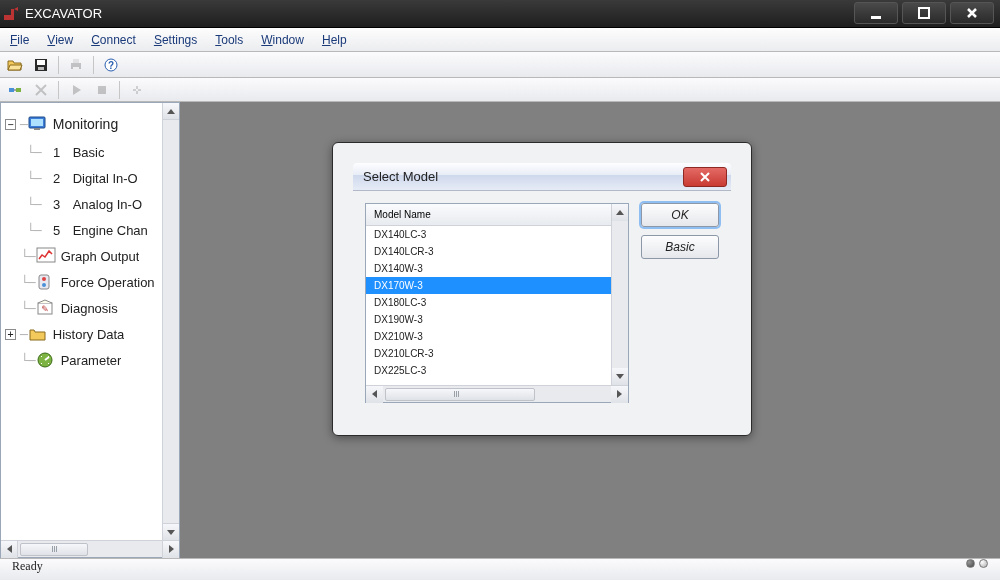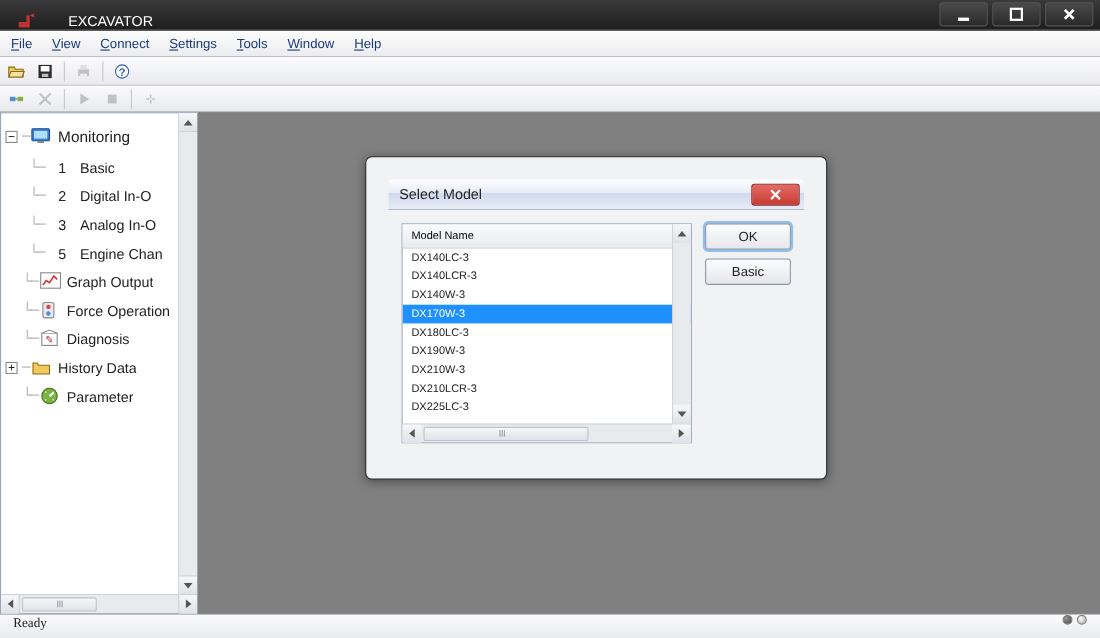--- a/index.html
+++ b/index.html
@@ -1,19 +1,19 @@
 <!DOCTYPE html>
 <html><head>
 <meta charset="utf-8">
 <style>
   * { box-sizing: border-box; }
   html, body { margin: 0; padding: 0; width: 1000px; height: 580px; font-family: "Segoe UI", Tahoma, sans-serif; font-size: 12px; overflow: hidden; background: #fff; }
 
   
-  .titlebar { height: 28px; background: linear-gradient(#3a3a3a, #1e1e1e); display: flex; align-items: flex-end; color: #fff; padding-left: 16px; border-bottom: 1px solid #000; gap: 24px; }
+  .titlebar { height: 28px; background: linear-gradient(#3a3a3a, #1e1e1e); display: flex; align-items: center; color: #fff; padding-left: 3px; border-bottom: 1px solid #000; }
   .titlebar .app-icon { width: 16px; height: 16px; margin-right: 6px; display: inline-flex; }
   .titlebar .title-text { font-size: 13px; flex: 1; }
   .win-controls { display: flex; height: 100%; }
   .win-btn { width: 44px; height: 22px; margin-top: 2px; margin-right: 4px; display: flex; align-items: center; justify-content: center; color: #fff; border: 1px solid #555; border-radius: 3px; background: linear-gradient(#4a4a4a,#2a2a2a); }
   .win-btn.close { margin-right: 6px; }
   .win-btn svg { display:block; }
 
   
   .menubar { height: 24px; background: linear-gradient(#fdfdfd, #ebecef); border-bottom: 1px solid #b8b8b8; display: flex; align-items: center; padding-left: 2px; gap: 2px; }
   .menu-item { padding: 3px 8px; color: #1a3a7a; border-radius: 3px; }
@@ -64,21 +64,21 @@
   .listbox .vscroll { position:absolute; right:0; top:0; width:17px; bottom:17px; background:#e9eaee; border-left:1px solid #cfd3d9;}
   .listbox .vscroll .up,.listbox .vscroll .down{height:17px;display:flex;align-items:center;justify-content:center;background:linear-gradient(#f6f7fa,#dfe2e7);color:#555;}
   .listbox .vscroll .down{position:absolute;bottom:0;left:0;right:0;}
   .listbox .hscroll { position:absolute; left:0; right:0; bottom:0; height:17px; background:#e9eaee; border-top:1px solid #cfd3d9; display:flex; align-items:center;}
   .listbox .hscroll .left,.listbox .hscroll .right{width:17px;height:17px;display:flex;align-items:center;justify-content:center;background:linear-gradient(#f6f7fa,#dfe2e7);color:#555;}
   .listbox .hscroll .right{margin-left:auto;}
   .listbox .hscroll .thumb{width:150px;height:13px;margin-left:2px;background:linear-gradient(#f6f7fa,#dfe2e7);border:1px solid #bfc3c9;border-radius:2px;display:flex;align-items:center;justify-content:center;}
   .listbox .hscroll .thumb .grip{width:12px;height:6px;display:flex;gap:1px;}
   .listbox .hscroll .thumb .grip span{width:1px;background:#9aa0a8;}
   .dialog-buttons { width: 78px; display:flex; flex-direction:column; gap: 8px; }
-  .dlg-btn { height: 24px; background: linear-gradient(#fdfdfe,#e5e7eb); border:1px solid #8c97a8; border-radius: 3px; display:flex; align-items:center; justify-content:center; font-size:12px; color:#222;}
+  .dlg-btn { height: 24px; background: linear-gradient(#fdfdfe,#e5e7eb); border:1px solid #8c97a8; border-radius: 3px; display:flex; align-items:center; justify-content:center; font-size:12px; color:#222;font-style:italic;}
   .dlg-btn.primary { box-shadow: 0 0 0 2px #8fbef2; }
 
   
   .statusbar { height: 22px; background: linear-gradient(#fbfbfd,#e9eaee); border-top: 1px solid #b8b8b8; display: flex; align-items: flex-start; padding: 0 12px; font-size: 12px; color:#222;font-family:Liberation Serif, serif; }
   .status-right { margin-left:auto; display:flex; align-items:center; gap:4px; }
   .status-dot { width:9px; height:9px; border-radius:50%; border:1px solid #777; background: radial-gradient(circle at 30% 30%, #fff, #aaa);}
   .status-dot.dark { background: radial-gradient(circle at 30% 30%, #999, #444);}
 
   .tri { width:0; height:0; }
 </style>

